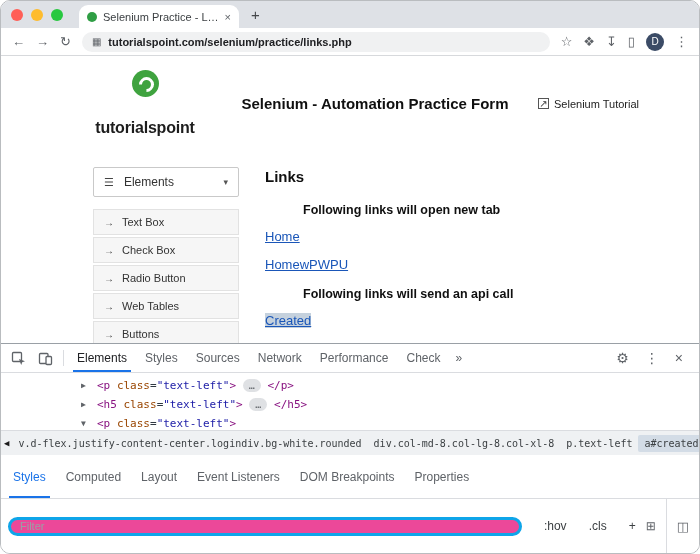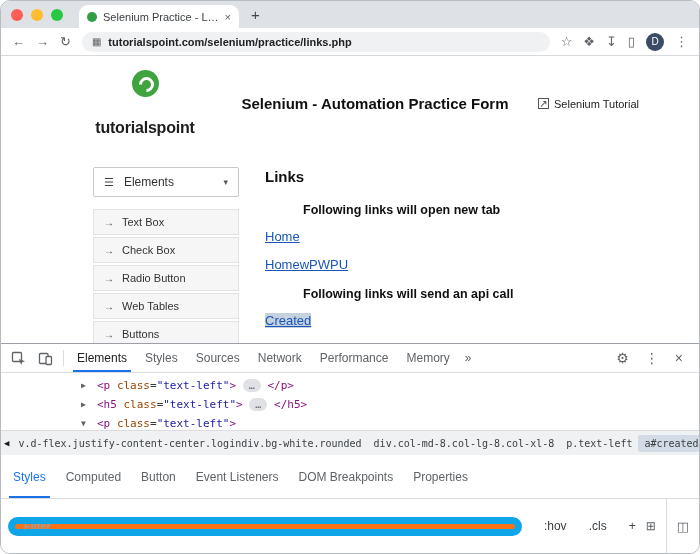--- a/index.html
+++ b/index.html
@@ -105,23 +105,23 @@
 
   .dt-paneltabs { height:44px; border-bottom:1px solid #dadce0; display:flex; align-items:center;
                   flex-shrink:0; padding-left:2px; }
   .panel-tab { height:100%; display:flex; align-items:center; padding:0 10px; font-size:12px;
                color:#5f6368; position:relative; cursor:pointer; }
   .panel-tab.active { color:#1a73e8; }
   .panel-tab.active::after { content:""; position:absolute; left:6px; right:6px; bottom:0;
                height:2px; background:#1a73e8; }
 
   .dt-filterbar { flex:1; display:flex; align-items:center; padding:0 0 0 7px; gap:10px; }
-  .filter-input { flex:1; height:19px; border:7px solid #0ea5e9; border-radius:10px;
-                  padding:0 9px; font-size:11px; color:#333; outline:none; background:#f97316;
-                  font-family:"Liberation Sans", sans-serif;font-weight:bold; }
+  .filter-input { flex:1; height:19px; border:3px solid #0ea5e9; border-radius:10px;
+                  padding:0 9px; font-size:11px; color:#333; outline:none; background:#ec4899;
+                  font-family:"Liberation Sans", sans-serif; }
   .filter-input::placeholder { color:#9aa0a6; }
   .toggle { font-size:12px; color:#3c4043; cursor:pointer;margin-left:12px; }
   .grid-icon { color:#5f6368; font-size:12px; }
   .dock-btn { border-left:1px solid #dadce0; height:100%; display:flex; align-items:center;
               padding:0 10px; color:#5f6368; font-size:13px; }
 </style>
 </head>
 <body>
 
 <div class="window">
@@ -233,21 +233,21 @@
             <rect x="1.5" y="2.5" width="8.5" height="10" rx="1" fill="none" stroke="#5f6368" stroke-width="1.3"></rect>
             <rect x="8" y="5.5" width="5.5" height="8" rx="1" fill="#fff" stroke="#5f6368" stroke-width="1.3"></rect>
           </svg>
       </span>
       <span class="dt-sep"></span>
       <div class="dt-tab active">Elements</div>
       <div class="dt-tab">Styles</div>
       <div class="dt-tab">Sources</div>
       <div class="dt-tab">Network</div>
       <div class="dt-tab">Performance</div>
-      <div class="dt-tab">Memory</div>
+      <div class="dt-tab">Check</div>
       <span class="dt-more">»</span>
       <div class="dt-right">
         <span class="dt-iconbtn">⚙</span>
         <span class="dt-iconbtn">⋮</span>
         <span class="dt-iconbtn">×</span>
       </div>
     </div>
 
     <div class="dt-code">
       <div class="code-line">
@@ -281,21 +281,21 @@
       <span class="bc-scroll">◀</span>
       <span class="crumb">v.d-flex.justify-content-center.logindiv.bg-white.rounded</span>
       <span class="crumb">div.col-md-8.col-lg-8.col-xl-8</span>
       <span class="crumb">p.text-left</span>
       <span class="crumb selected-crumb">a#created</span>
     </div>
 
     <div class="dt-paneltabs">
       <div class="panel-tab active">Styles</div>
       <div class="panel-tab">Computed</div>
-      <div class="panel-tab">Button</div>
+      <div class="panel-tab">Layout</div>
       <div class="panel-tab">Event Listeners</div>
       <div class="panel-tab">DOM Breakpoints</div>
       <div class="panel-tab">Properties</div>
     </div>
 
     <div class="dt-filterbar">
       <input class="filter-input" placeholder="Filter" style="">
       <span class="toggle">:hov</span>
       <span class="toggle">.cls</span>
       <span class="toggle">+</span>

